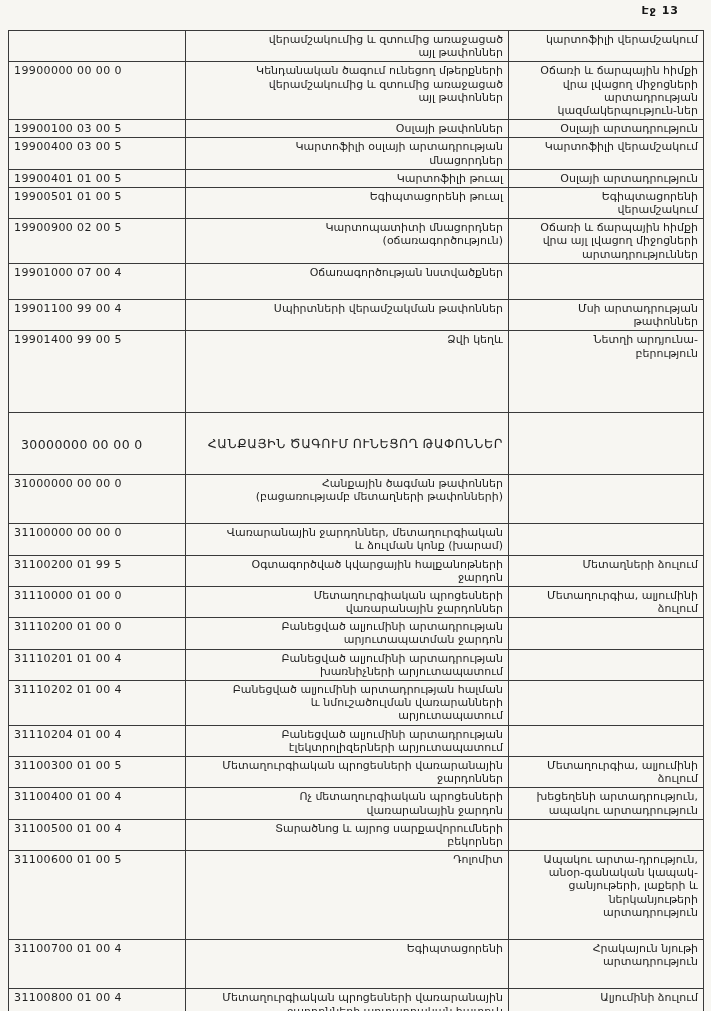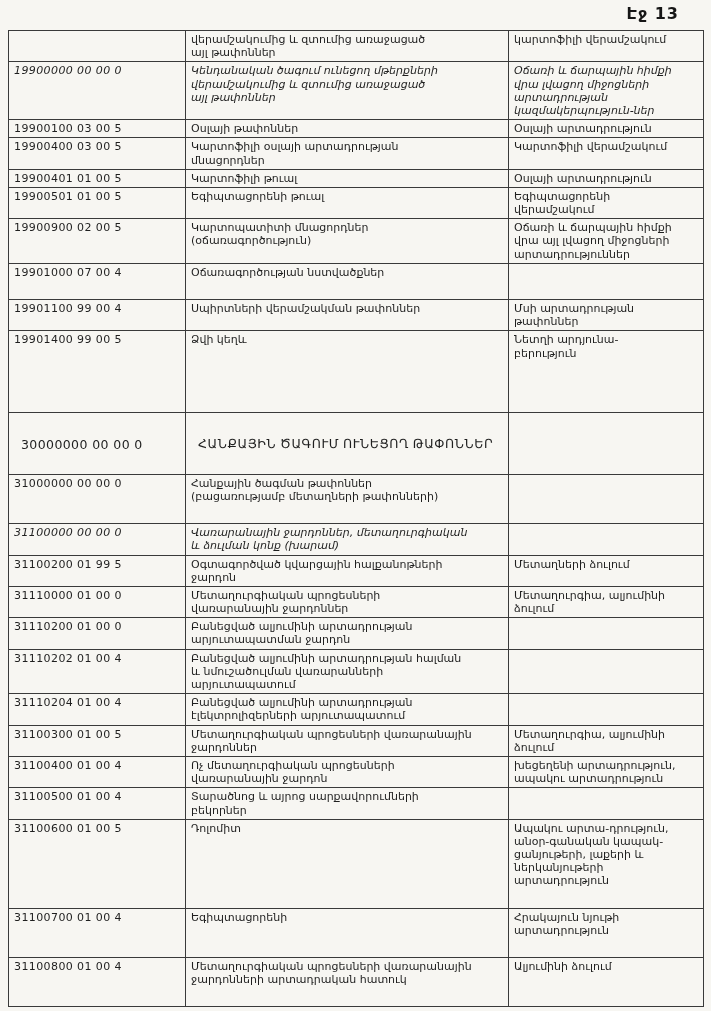--- a/index.html
+++ b/index.html
@@ -12,21 +12,21 @@
     position: relative;
     background: #f7f6f2;
     font-family: "DejaVu Sans", sans-serif;
     color: #1f1f1f;
     overflow: hidden;
   }
   .page-number {
     position: absolute;
     top: 4px;
     right: 32px;
-    font-size: 16px;
+    font-size: 11px;
     font-weight: bold;
     letter-spacing: 1px;
     color: #161616;
   }
   table.waste-table {
     position: absolute;
     left: 8px;
     top: 30px;
     width: 695px;
     border-collapse: collapse;
@@ -40,23 +40,23 @@
     font-size: 11px;
     line-height: 1.2;
   }
   td.cell-code {
     padding-left: 12px;
     white-space: nowrap;
     letter-spacing: 0.4px;
   }
   td.cell-description, td.cell-category {
     white-space: pre-line;
+    text-align: right;
   }
   tr.italic td {
-    font-style: italic;
   }
   tr.section td {
     padding-top: 24px;
     padding-bottom: 22px;
     font-size: 12.5px;
     padding-left: 12px;
   }
   tr.section td.cell-description {
     letter-spacing: 0.6px;
     font-family: Liberation Serif, serif;
@@ -174,20 +174,26 @@
         <td class="cell-category">Մետաղուրգիա, ալյումինի
 ձուլում</td>
       </tr>
       <tr>
         <td class="cell-code">31110200 01 00 0</td>
         <td class="cell-description">Բանեցված ալյումինի արտադրության
 արյուտապատման ջարդոն</td>
         <td class="cell-category"></td>
       </tr>
       <tr>
+        <td class="cell-code">31110201 01 00 4</td>
+        <td class="cell-description">Բանեցված ալյումինի արտադրության
+խառնիչների արյուտապատում</td>
+        <td class="cell-category"></td>
+      </tr>
+      <tr>
         <td class="cell-code">31110202 01 00 4</td>
         <td class="cell-description">Բանեցված ալյումինի արտադրության հալման
 և նմուշածուլման վառարանների
 արյուտապատում</td>
         <td class="cell-category"></td>
       </tr>
       <tr>
         <td class="cell-code">31110204 01 00 4</td>
         <td class="cell-description">Բանեցված ալյումինի արտադրության
 էլեկտրոլիզերների արյուտապատում</td>

